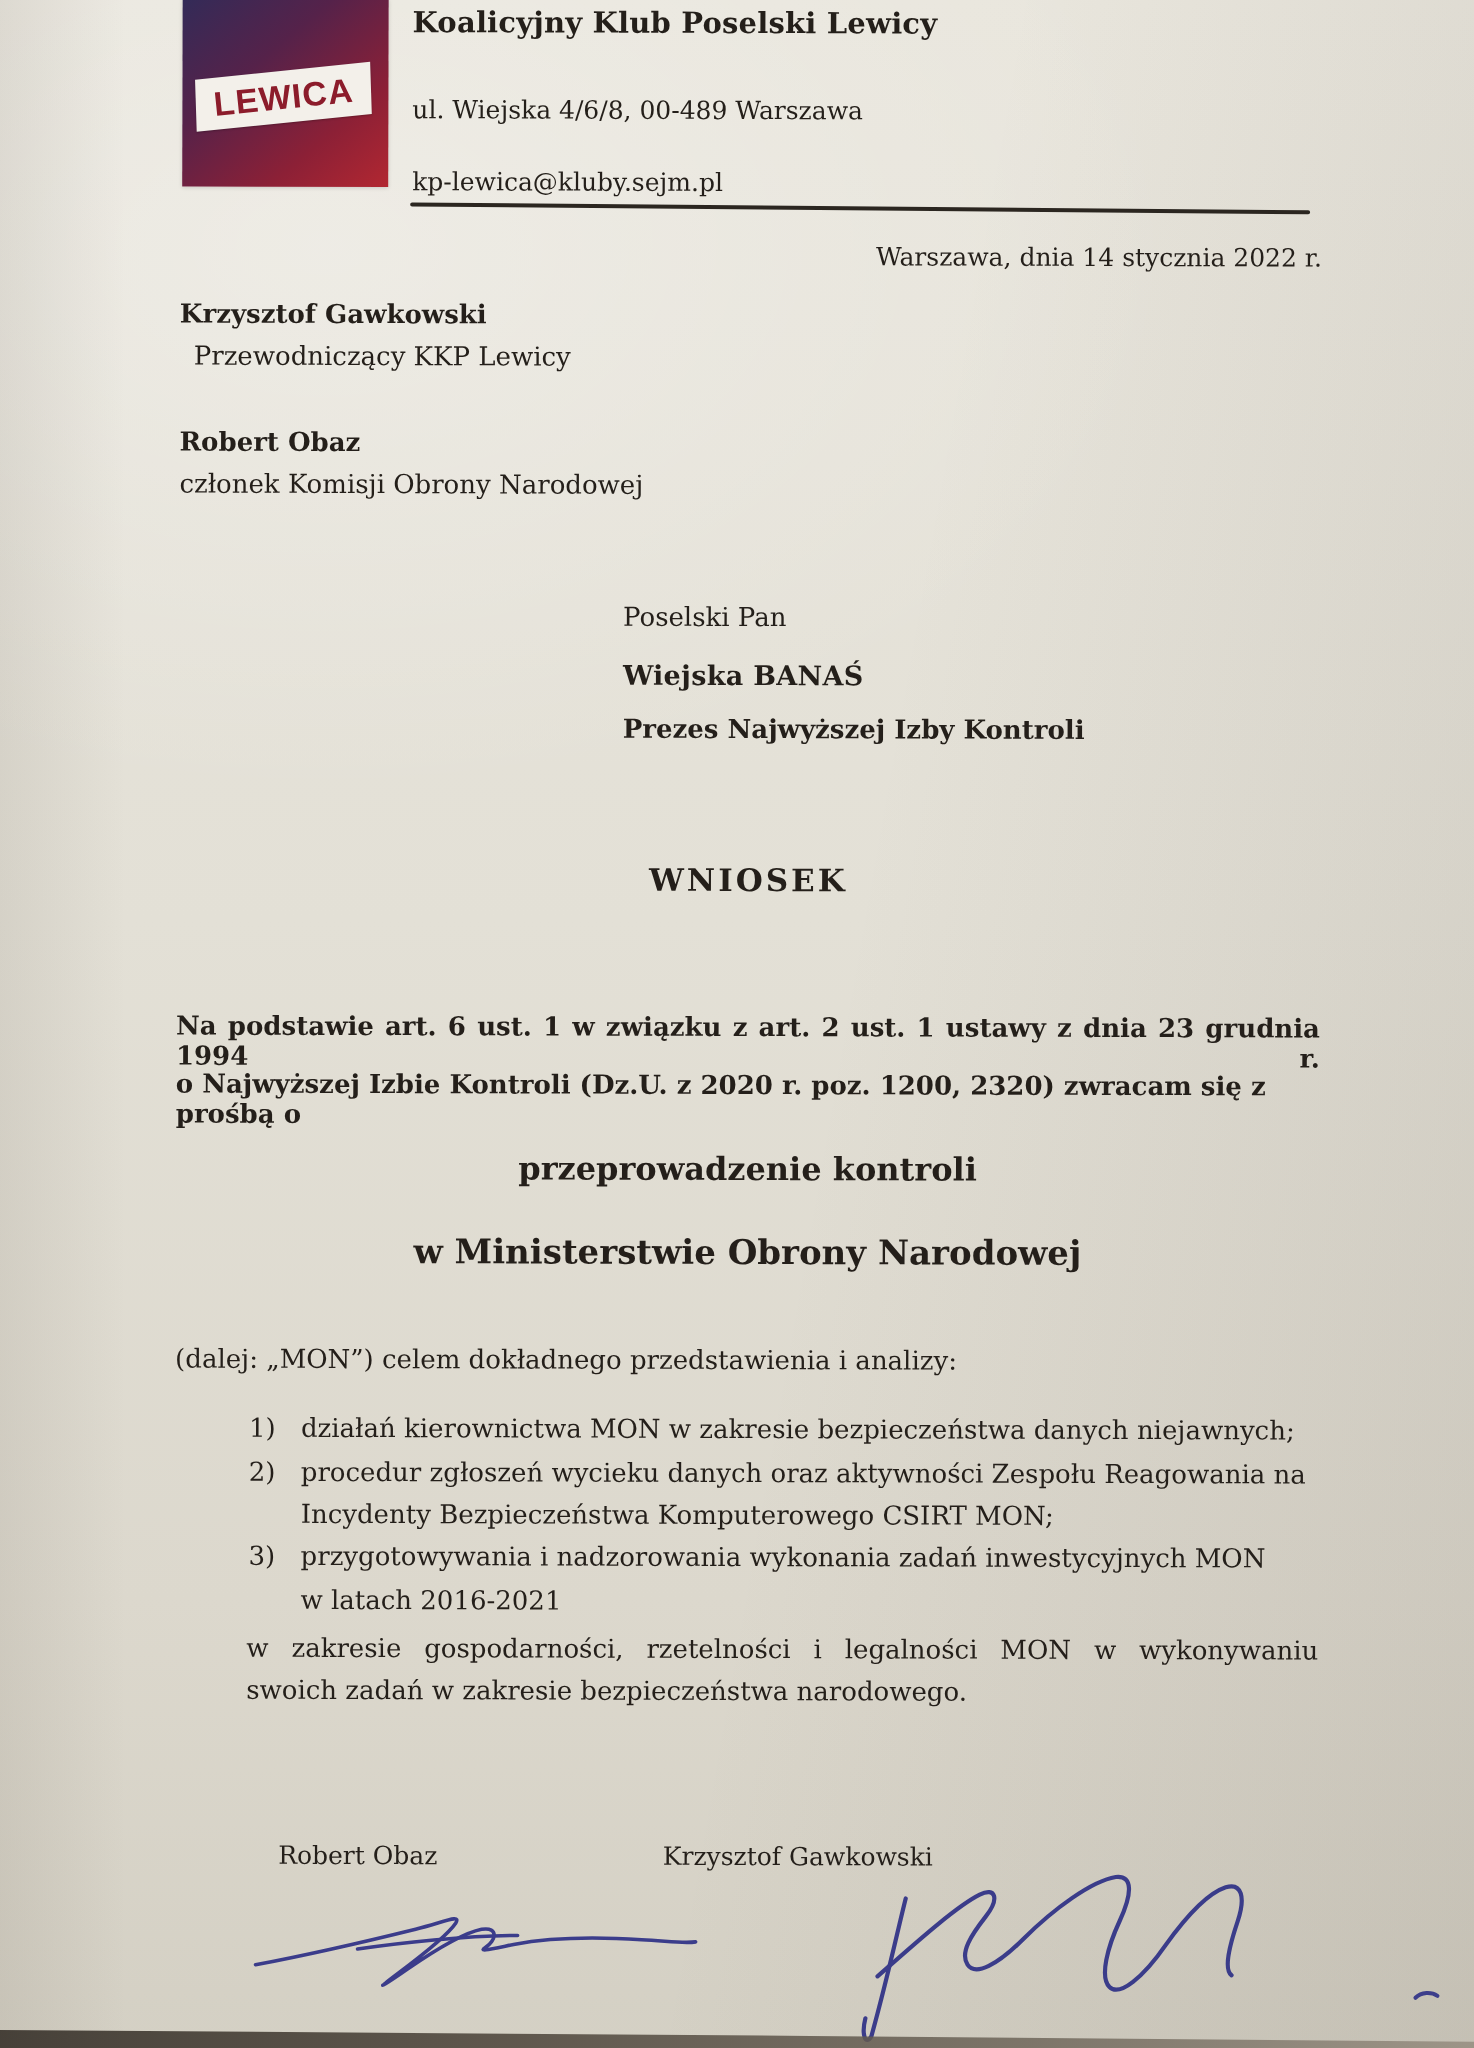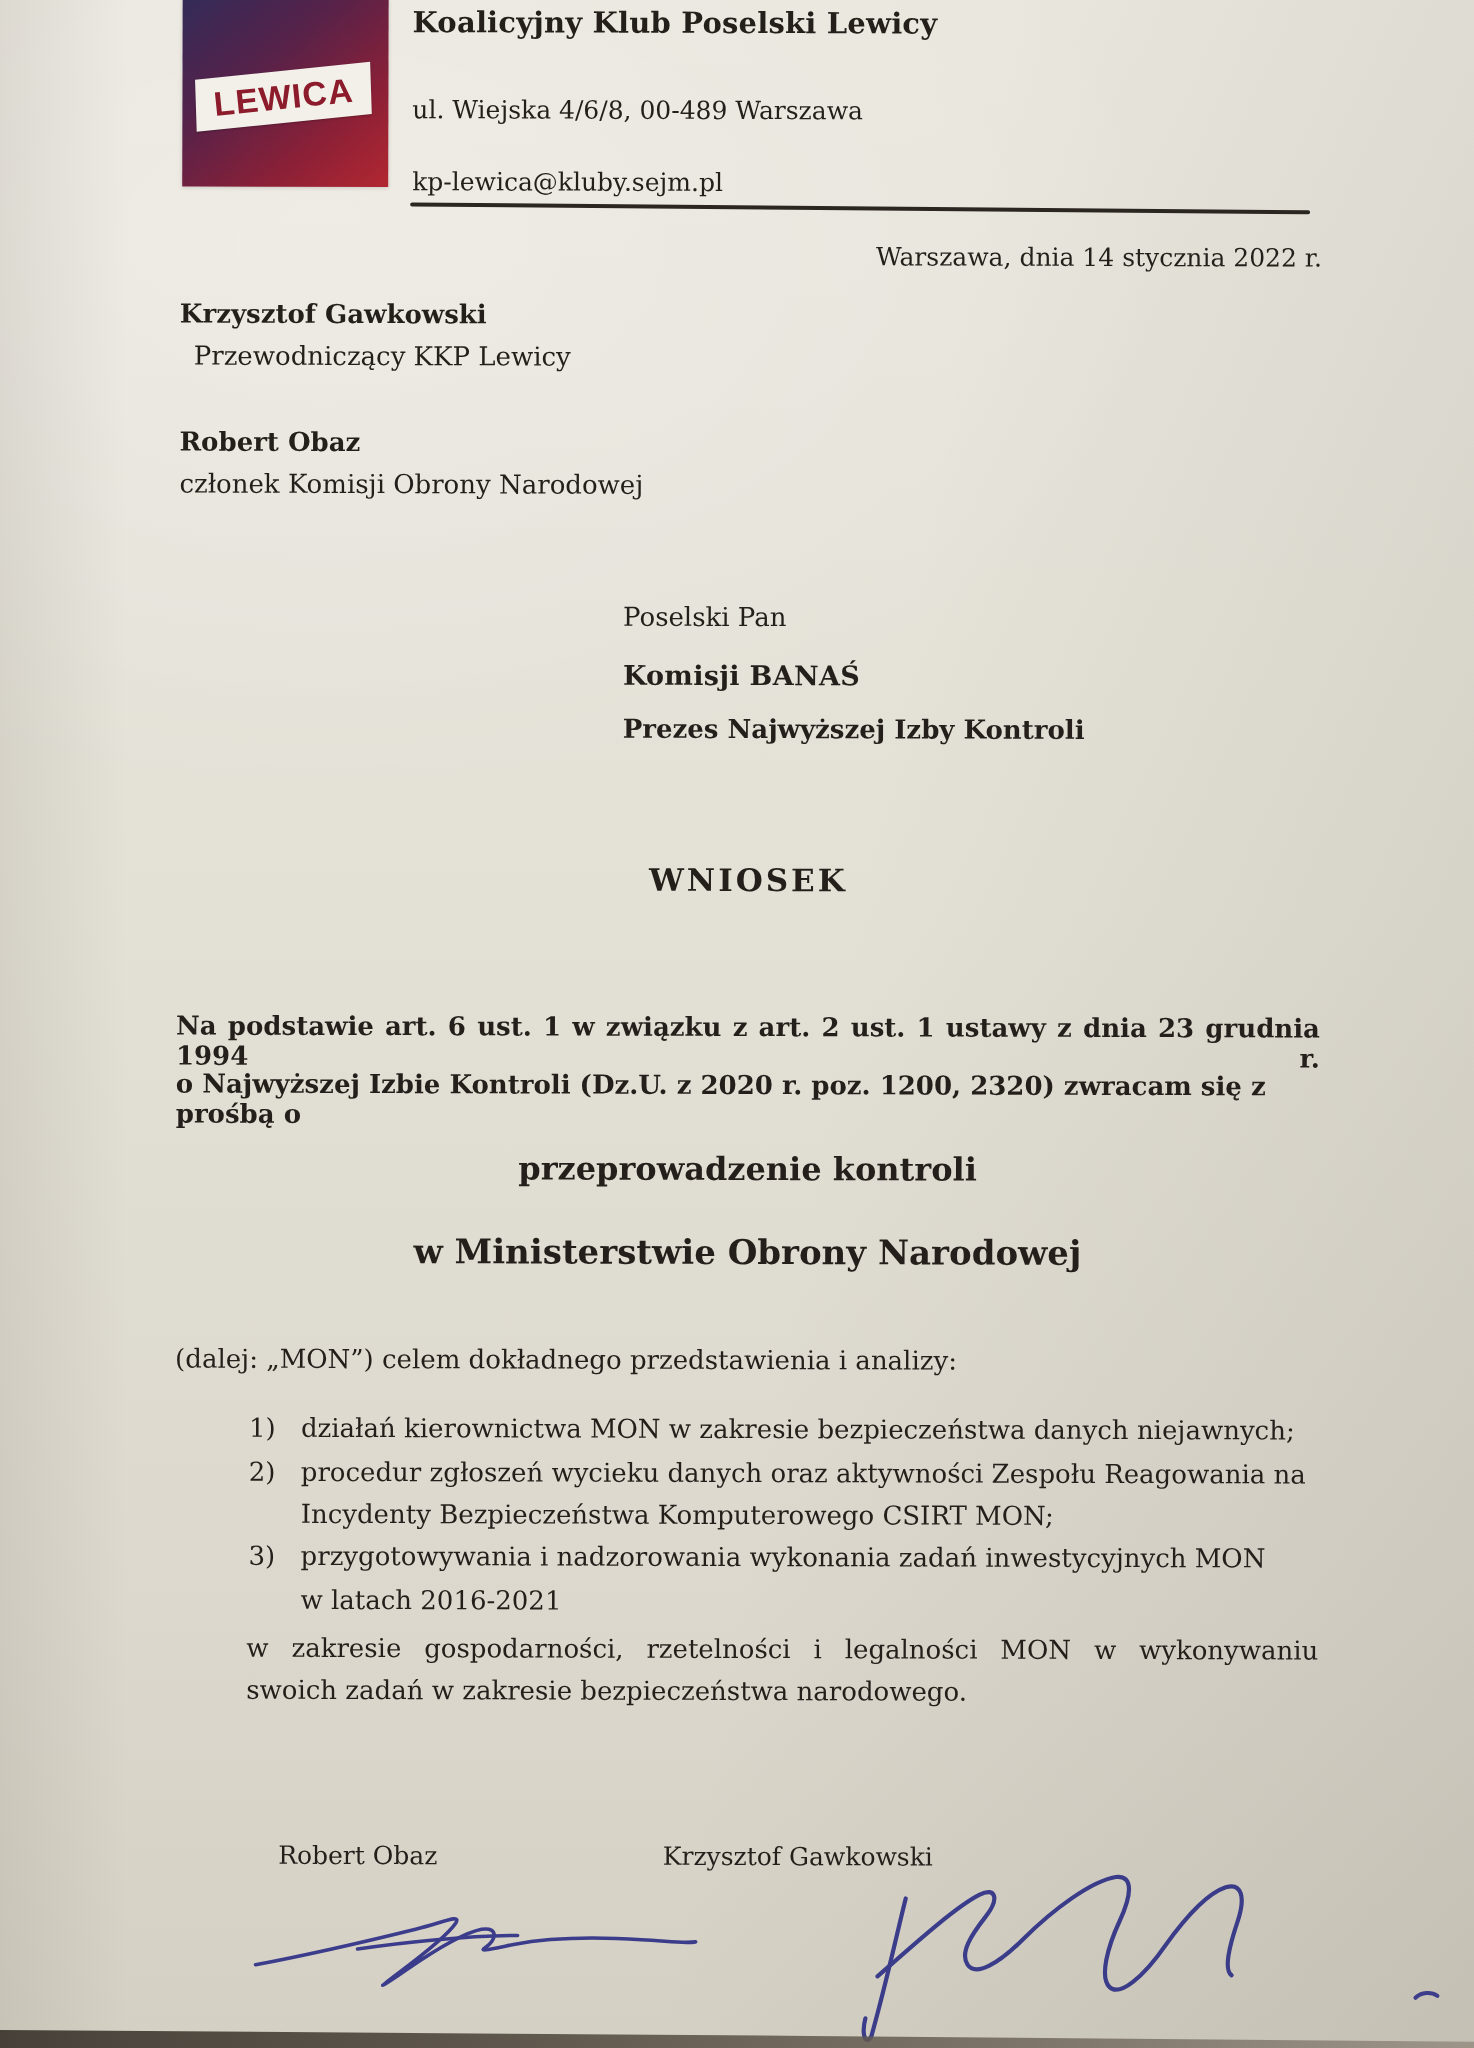--- a/index.html
+++ b/index.html
@@ -104,21 +104,21 @@
     <div class="abs rule"></div>
 
     <div class="abs dateline">Warszawa, dnia 14 stycznia 2022 r.</div>
 
     <div class="abs sender1-name">Krzysztof Gawkowski</div>
     <div class="abs sender1-title">Przewodniczący KKP Lewicy</div>
     <div class="abs sender2-name">Robert Obaz</div>
     <div class="abs sender2-title">członek Komisji Obrony Narodowej</div>
 
     <div class="abs rcpt-sal">Poselski Pan</div>
-    <div class="abs rcpt-name">Komisji BANAŚ</div>
+    <div class="abs rcpt-name">Wiejska BANAŚ</div>
     <div class="abs rcpt-title">Prezes Najwyższej Izby Kontroli</div>
 
     <div class="abs doc-title">WNIOSEK</div>
     <div class="abs legal1">Na podstawie art. 6 ust. 1 w związku z art. 2 ust. 1 ustawy z dnia 23 grudnia 1994 r.</div>
     <div class="abs legal2">o Najwyższej Izbie Kontroli (Dz.U. z 2020 r. poz. 1200, 2320) zwracam się z prośbą o</div>
     <div class="abs req1">przeprowadzenie kontroli</div>
     <div class="abs req2">w Ministerstwie Obrony Narodowej</div>
     <div class="abs purpose">(dalej: „MON”) celem dokładnego przedstawienia i analizy:</div>
 
     <div class="abs li-num n1">1)</div>

